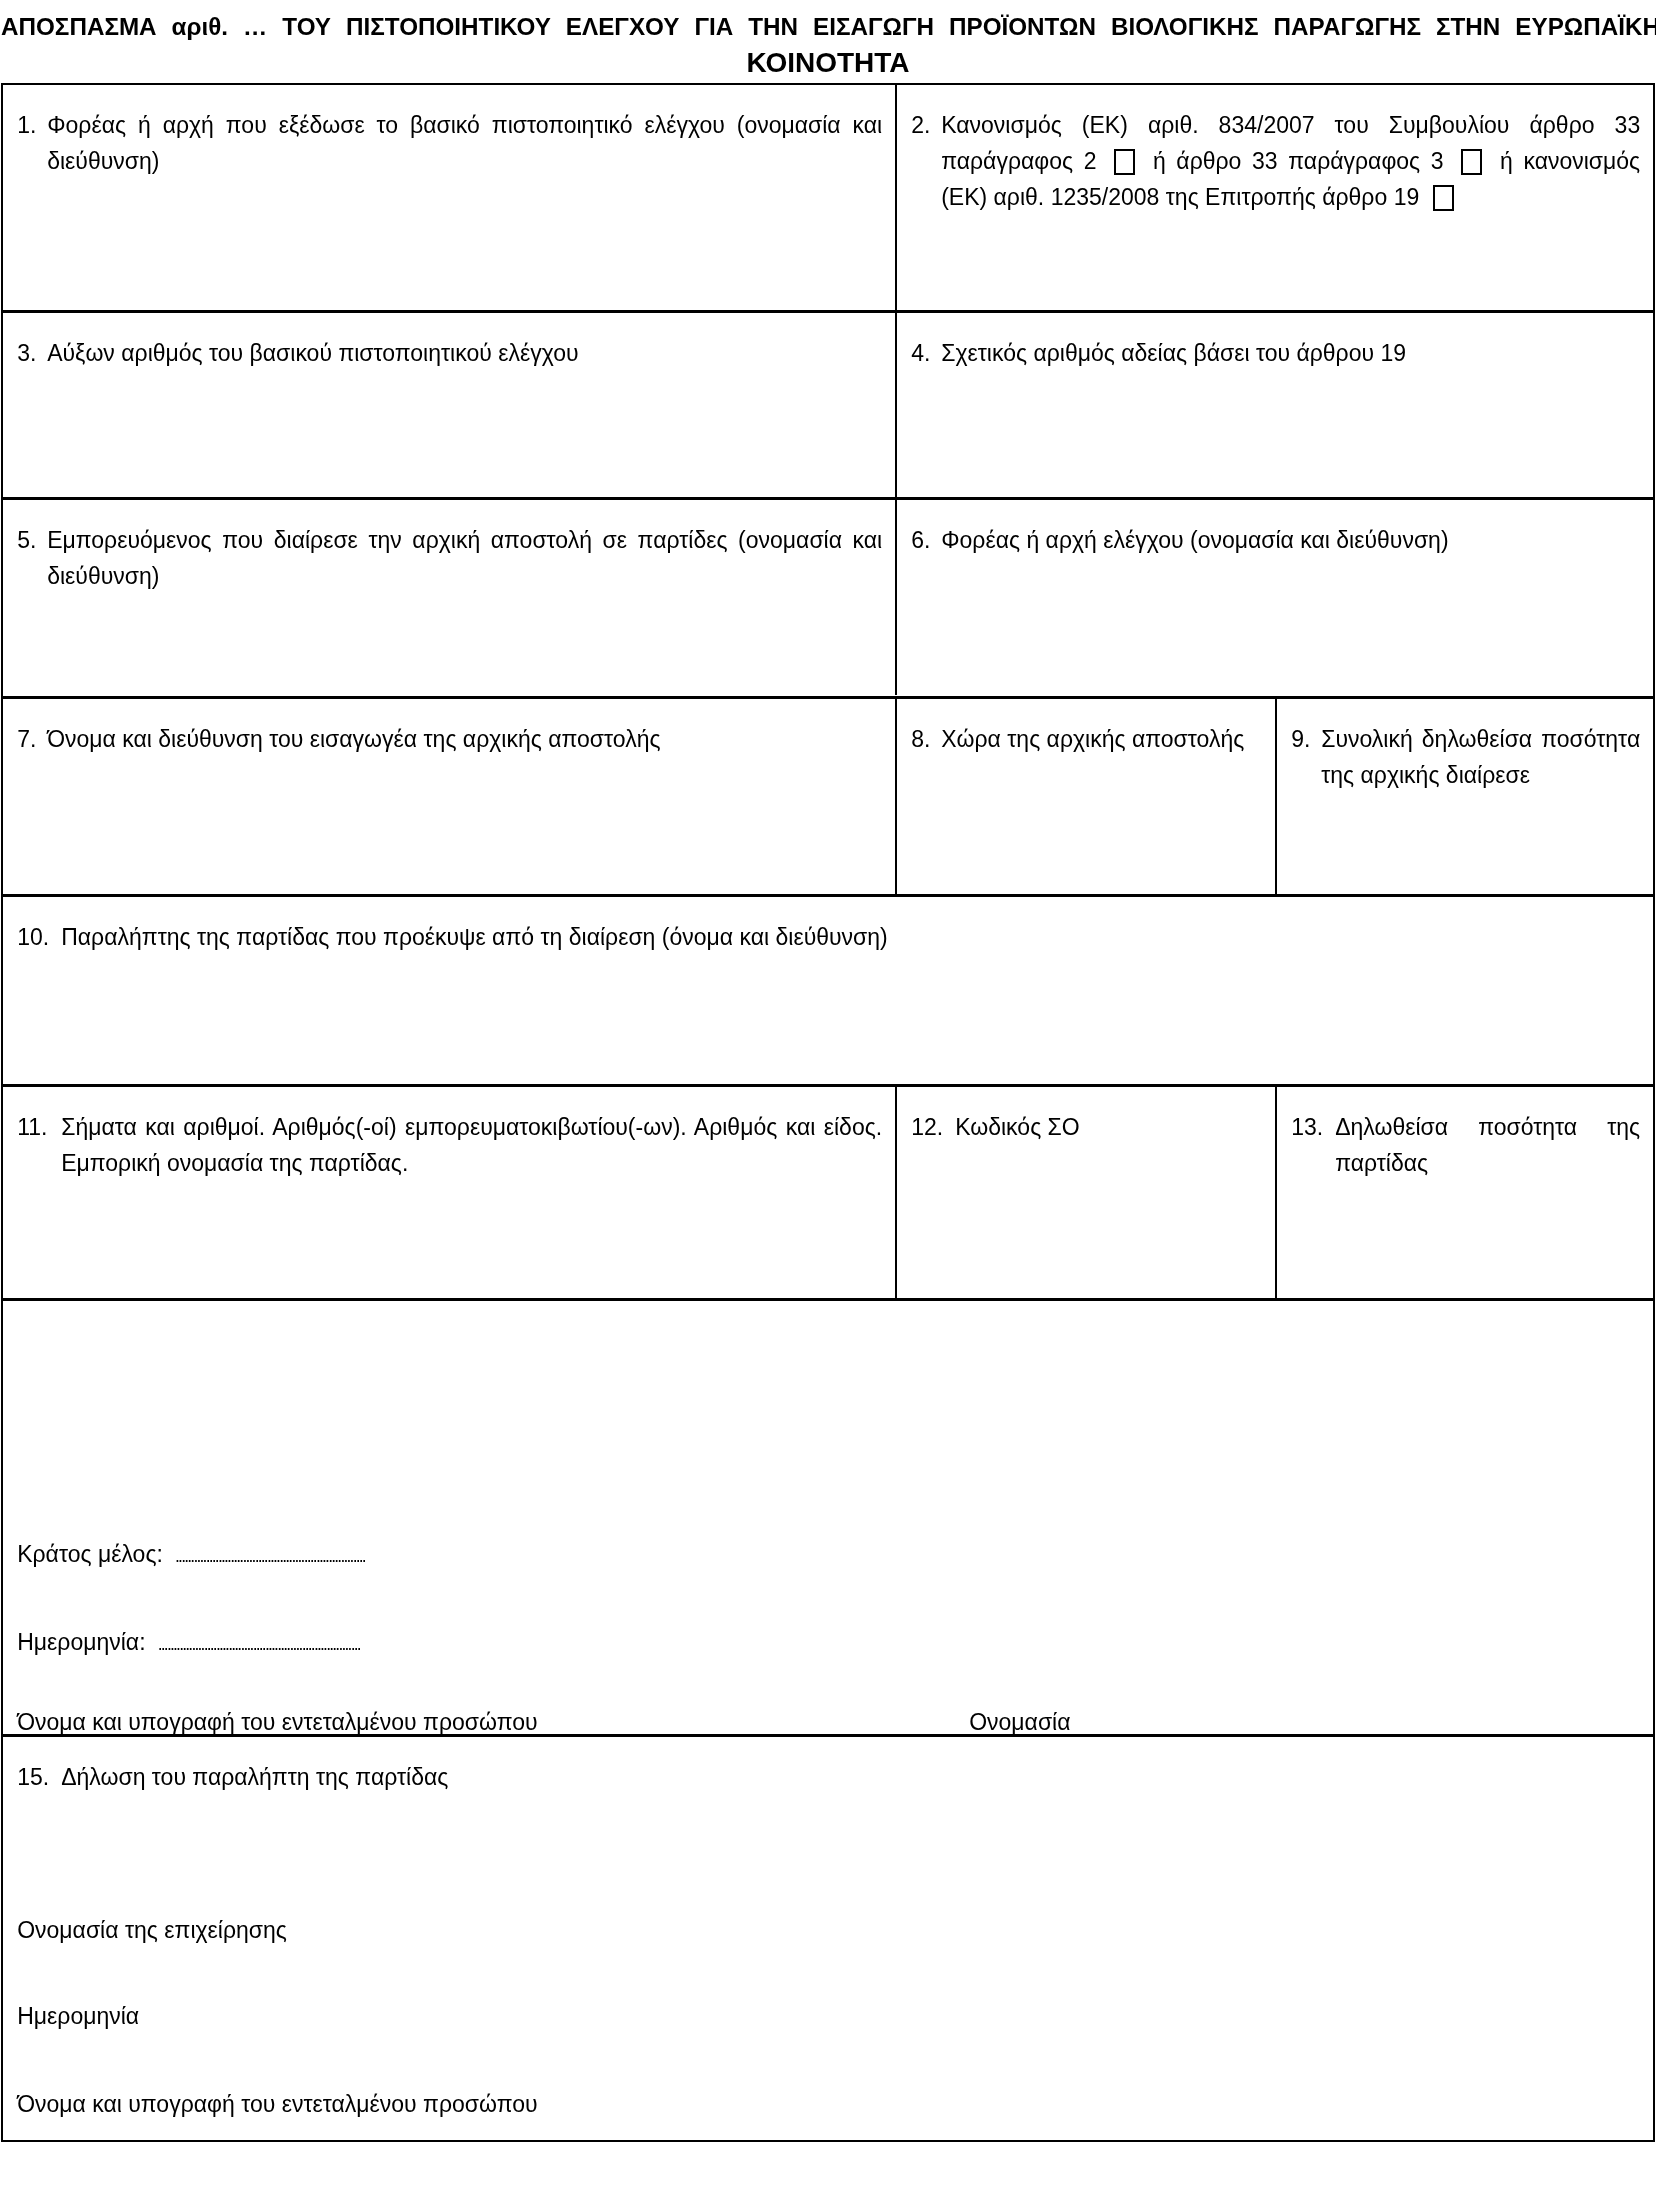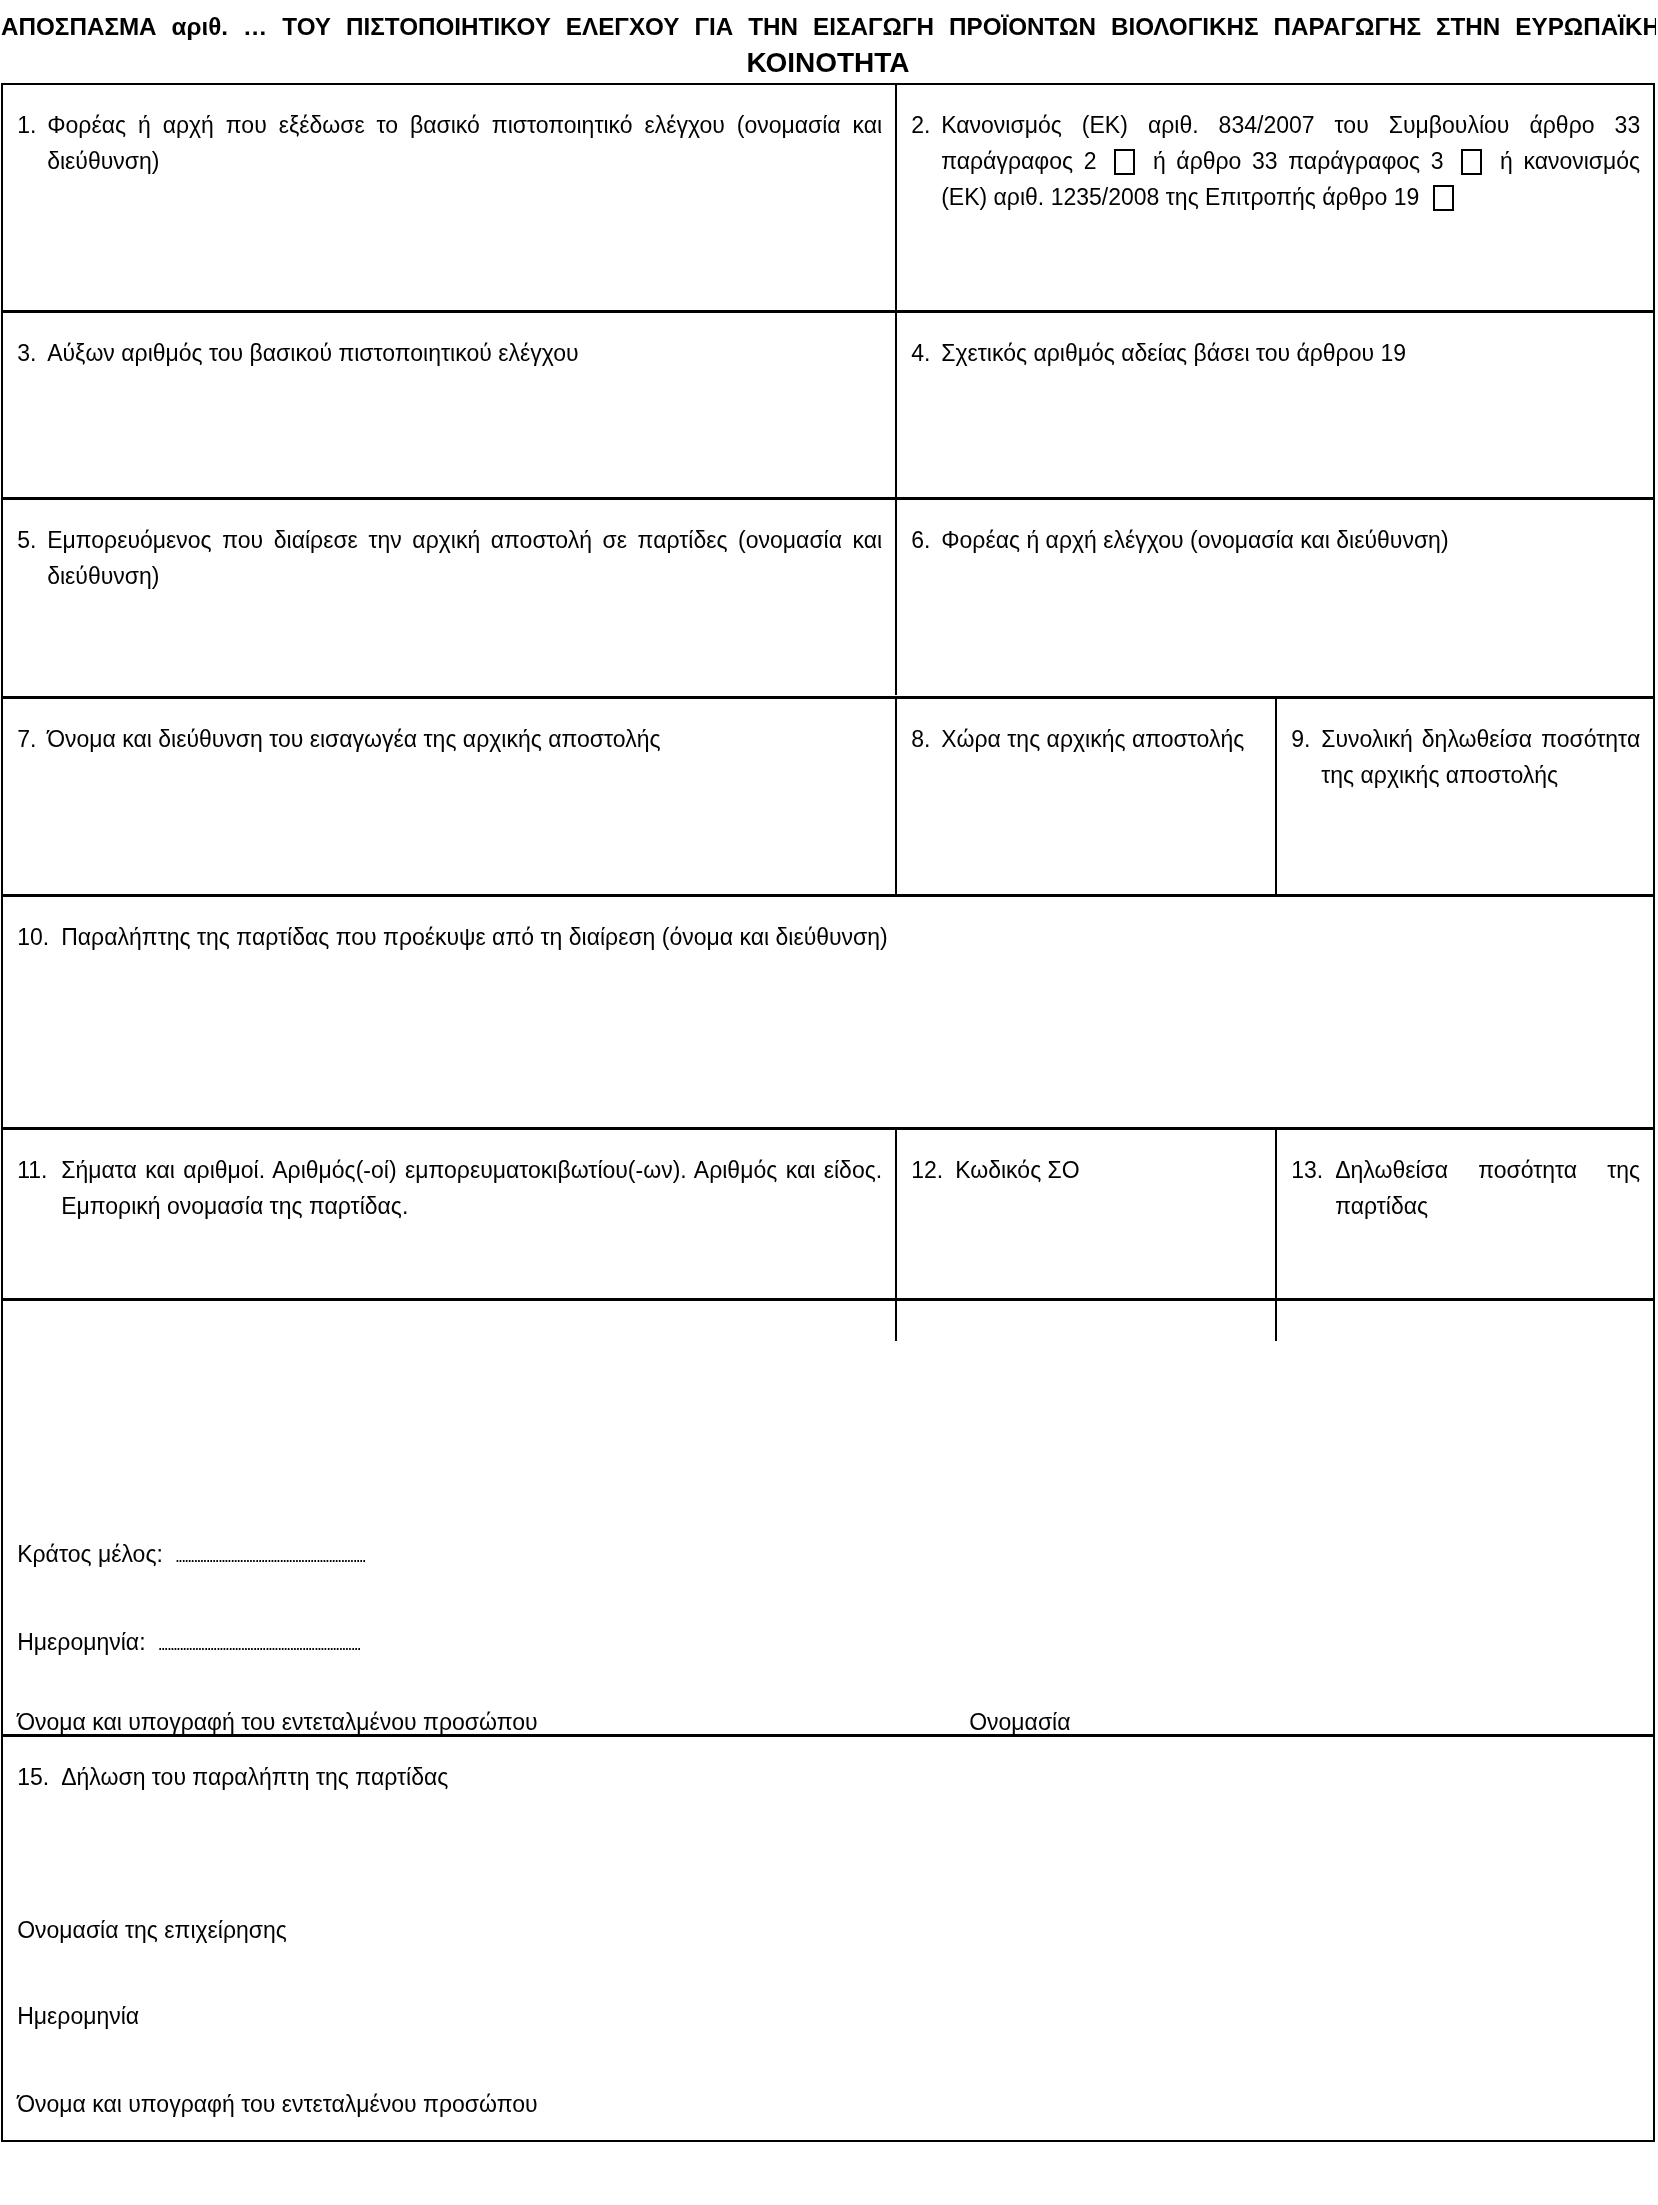--- a/index.html
+++ b/index.html
@@ -191,35 +191,35 @@
     </div>
     <div class="cell divider" style="left:892px; width:380px;">
       <div class="item">
         <span class="num">8.</span>
         <span class="txt">Χώρα της αρχικής αποστολής</span>
       </div>
     </div>
     <div class="cell divider" style="left:1272px; right:0;">
       <div class="item">
         <span class="num">9.</span>
-        <span class="txt">Συνολική δηλωθείσα ποσότητα της αρχικής αποστολής</span>
+        <span class="txt">Συνολική δηλωθείσα ποσότητα της αρχικής διαίρεσε</span>
       </div>
     </div>
   </div>
 
   <div class="row" style="top:809px; height:170px;">
     <div class="cell" style="left:0; right:0;">
       <div class="item">
         <span class="num wide">10.</span>
         <span class="txt">Παραλήπτης της παρτίδας που προέκυψε από τη διαίρεση (όνομα και διεύθυνση)</span>
       </div>
     </div>
   </div>
 
-  <div class="row" style="top:1042px; height:214px;">
+  <div class="row" style="top:999px; height:214px;">
     <div class="cell" style="left:0; width:892px;">
       <div class="item">
         <span class="num wide">11.</span>
         <span class="txt">Σήματα και αριθμοί. Αριθμός(-οί) εμπορευματοκιβωτίου(-ων). Αριθμός και είδος. Εμπορική ονομασία της παρτίδας.</span>
       </div>
     </div>
     <div class="cell divider" style="left:892px; width:420px;">
       <div class="item">
         <span class="num wide">12.</span>
         <span class="txt">Κωδικός ΣΟ</span>

